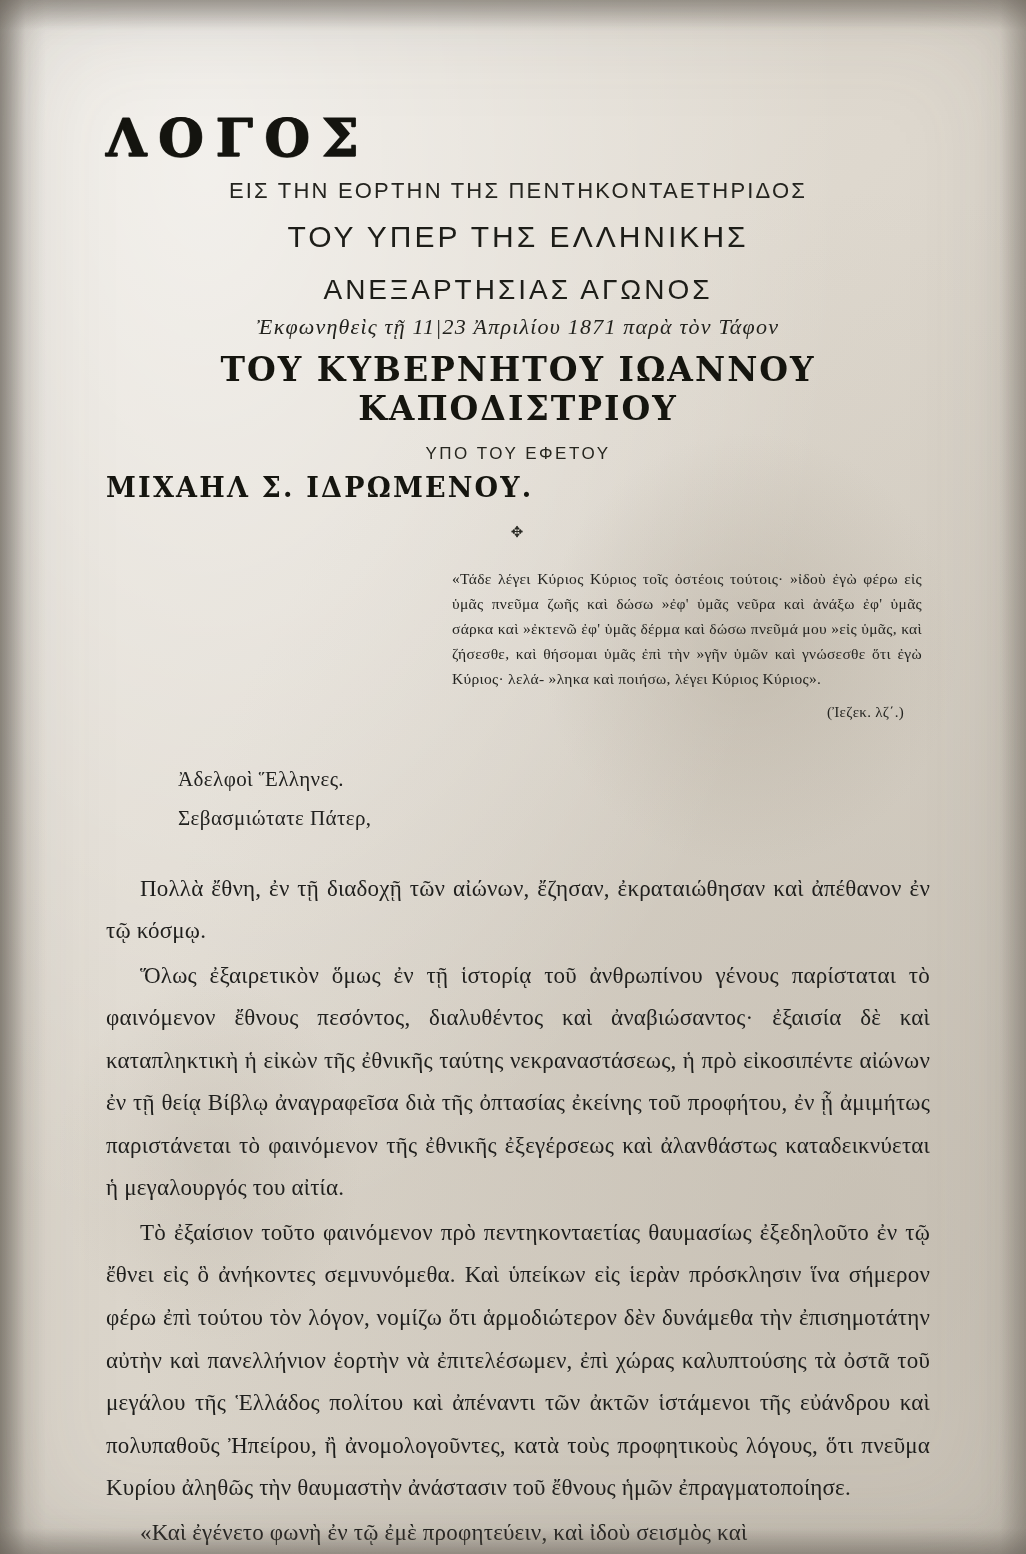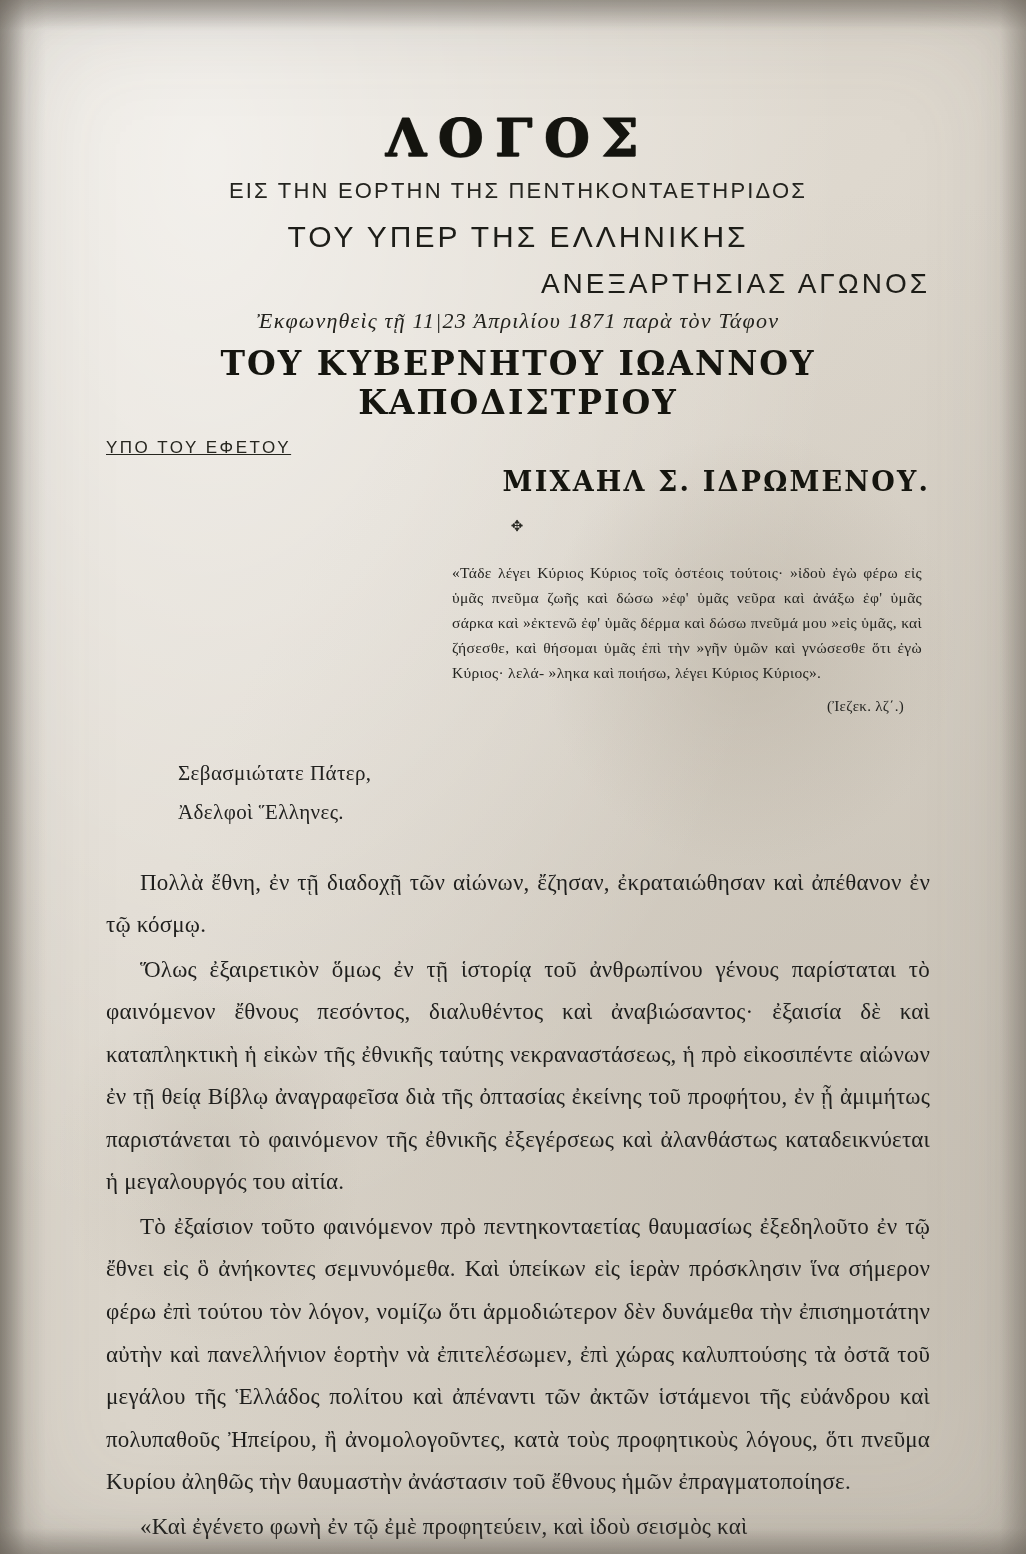--- a/index.html
+++ b/index.html
@@ -79,21 +79,21 @@
   }
   .content {
     position: relative;
     z-index: 3;
     padding: 112px 96px 0 106px;
     color: #20201e;
   }
 
   
   .title-main {
-    text-align: center;
+    text-align: left;
     font-family: "DejaVu Serif", serif;
     font-weight: bold;
     font-size: 52px;
     letter-spacing: 12px;
     line-height: 1;
     margin: 0 0 4px 0;
     color: #14140f;
     text-shadow:
       1px 0 0 rgba(20,20,15,0.75),
       -1px 0 0 rgba(20,20,15,0.35),
@@ -110,25 +110,25 @@
   }
   .line-3 {
     text-align: center;
     font-family: "Liberation Sans", sans-serif;
     font-size: 30px;
     letter-spacing: 3px;
     margin: 6px 0 2px 0;
     color: #1d1d18;
   }
   .line-4 {
-    text-align: right;
+    text-align: center;
     font-family: "Liberation Sans", sans-serif;
     font-size: 28px;
     letter-spacing: 3px;
-    margin: 14px 0 8px 0;
+    margin: 20px 0 8px 0;
     color: #1d1d18;
   }
   .line-5 {
     text-align: center;
     font-family: "Liberation Serif", serif;
     font-style: italic;
     font-size: 22px;
     letter-spacing: 1.2px;
     margin: 8px 0 10px 0;
     color: #22221d;
@@ -136,29 +136,29 @@
   .line-6 {
     text-align: center;
     font-family: "DejaVu Serif", serif;
     font-weight: bold;
     font-size: 33px;
     letter-spacing: 2px;
     margin: 10px 0 16px 0;
     color: #15150f;
   }
   .line-7 {
+    text-align: center;
     font-family: "Liberation Sans", sans-serif;
     font-size: 17px;
     letter-spacing: 2.5px;
     margin: 8px 0 8px 0;
     color: #26261f;
-    text-decoration: underline;
   }
   .line-8 {
-    text-align: right;
+    text-align: left;
     font-family: "DejaVu Serif", serif;
     font-weight: bold;
     font-size: 27px;
     letter-spacing: 2.2px;
     margin: 6px 0 0 0;
     color: #15150f;
   }
   .rule-orn {
     width: 120px;
     margin: 22px auto 26px auto;
@@ -243,22 +243,22 @@
     <div class="line-8">ΜΙΧΑΗΛ Σ. ΙΔΡΩΜΕΝΟΥ.</div>
 
     <div class="rule-orn">✥</div>
 
     <div class="epigraph">
       <span>«Τάδε λέγει Κύριος Κύριος τοῖς ὀστέοις τούτοις· »ἰδοὺ ἐγὼ φέρω εἰς ὑμᾶς πνεῦμα ζωῆς καὶ δώσω »ἐφ' ὑμᾶς νεῦρα καὶ ἀνάξω ἐφ' ὑμᾶς σάρκα καὶ »ἐκτενῶ ἐφ' ὑμᾶς δέρμα καὶ δώσω πνεῦμά μου »εἰς ὑμᾶς, καὶ ζήσεσθε, καὶ θήσομαι ὑμᾶς ἐπὶ τὴν »γῆν ὑμῶν καὶ γνώσεσθε ὅτι ἐγὼ Κύριος· λελά- »ληκα καὶ ποιήσω, λέγει Κύριος Κύριος».</span>
       <span class="ref">(Ἰεζεκ. λζ΄.)</span>
     </div>
 
     <div class="salutation">
+      <div>Ἀδελφοὶ Ἕλληνες.</div>
       <div>Σεβασμιώτατε Πάτερ,</div>
-      <div>Ἀδελφοὶ Ἕλληνες.</div>
     </div>
 
     <div class="body-text">
       <p>Πολλὰ ἔθνη, ἐν τῇ διαδοχῇ τῶν αἰώνων, ἔζησαν, ἐκραταιώθησαν καὶ ἀπέθανον ἐν τῷ κόσμῳ.</p>
       <p>Ὅλως ἐξαιρετικὸν ὅμως ἐν τῇ ἱστορίᾳ τοῦ ἀνθρωπίνου γένους παρίσταται τὸ φαινόμενον ἔθνους πεσόντος, διαλυθέντος καὶ ἀναβιώσαντος· ἐξαισία δὲ καὶ καταπληκτικὴ ἡ εἰκὼν τῆς ἐθνικῆς ταύτης νεκραναστάσεως, ἡ πρὸ εἰκοσιπέντε αἰώνων ἐν τῇ θείᾳ Βίβλῳ ἀναγραφεῖσα διὰ τῆς ὀπτασίας ἐκείνης τοῦ προφήτου, ἐν ᾗ ἀμιμήτως παριστάνεται τὸ φαινόμενον τῆς ἐθνικῆς ἐξεγέρσεως καὶ ἀλανθάστως καταδεικνύεται ἡ μεγαλουργός του αἰτία.</p>
       <p>Τὸ ἐξαίσιον τοῦτο φαινόμενον πρὸ πεντηκονταετίας θαυμασίως ἐξεδηλοῦτο ἐν τῷ ἔθνει εἰς ὃ ἀνήκοντες σεμνυνόμεθα. Καὶ ὑπείκων εἰς ἱερὰν πρόσκλησιν ἵνα σήμερον φέρω ἐπὶ τούτου τὸν λόγον, νομίζω ὅτι ἁρμοδιώτερον δὲν δυνάμεθα τὴν ἐπισημοτάτην αὐτὴν καὶ πανελλήνιον ἑορτὴν νὰ ἐπιτελέσωμεν, ἐπὶ χώρας καλυπτούσης τὰ ὀστᾶ τοῦ μεγάλου τῆς Ἑλλάδος πολίτου καὶ ἀπέναντι τῶν ἀκτῶν ἱστάμενοι τῆς εὐάνδρου καὶ πολυπαθοῦς Ἠπείρου, ἢ ἀνομολογοῦντες, κατὰ τοὺς προφητικοὺς λόγους, ὅτι πνεῦμα Κυρίου ἀληθῶς τὴν θαυμαστὴν ἀνάστασιν τοῦ ἔθνους ἡμῶν ἐπραγματοποίησε.</p>
       <p>«Καὶ ἐγένετο φωνὴ ἐν τῷ ἐμὲ προφητεύειν, καὶ ἰδοὺ σεισμὸς καὶ</p>
     </div>
 
   </div>

